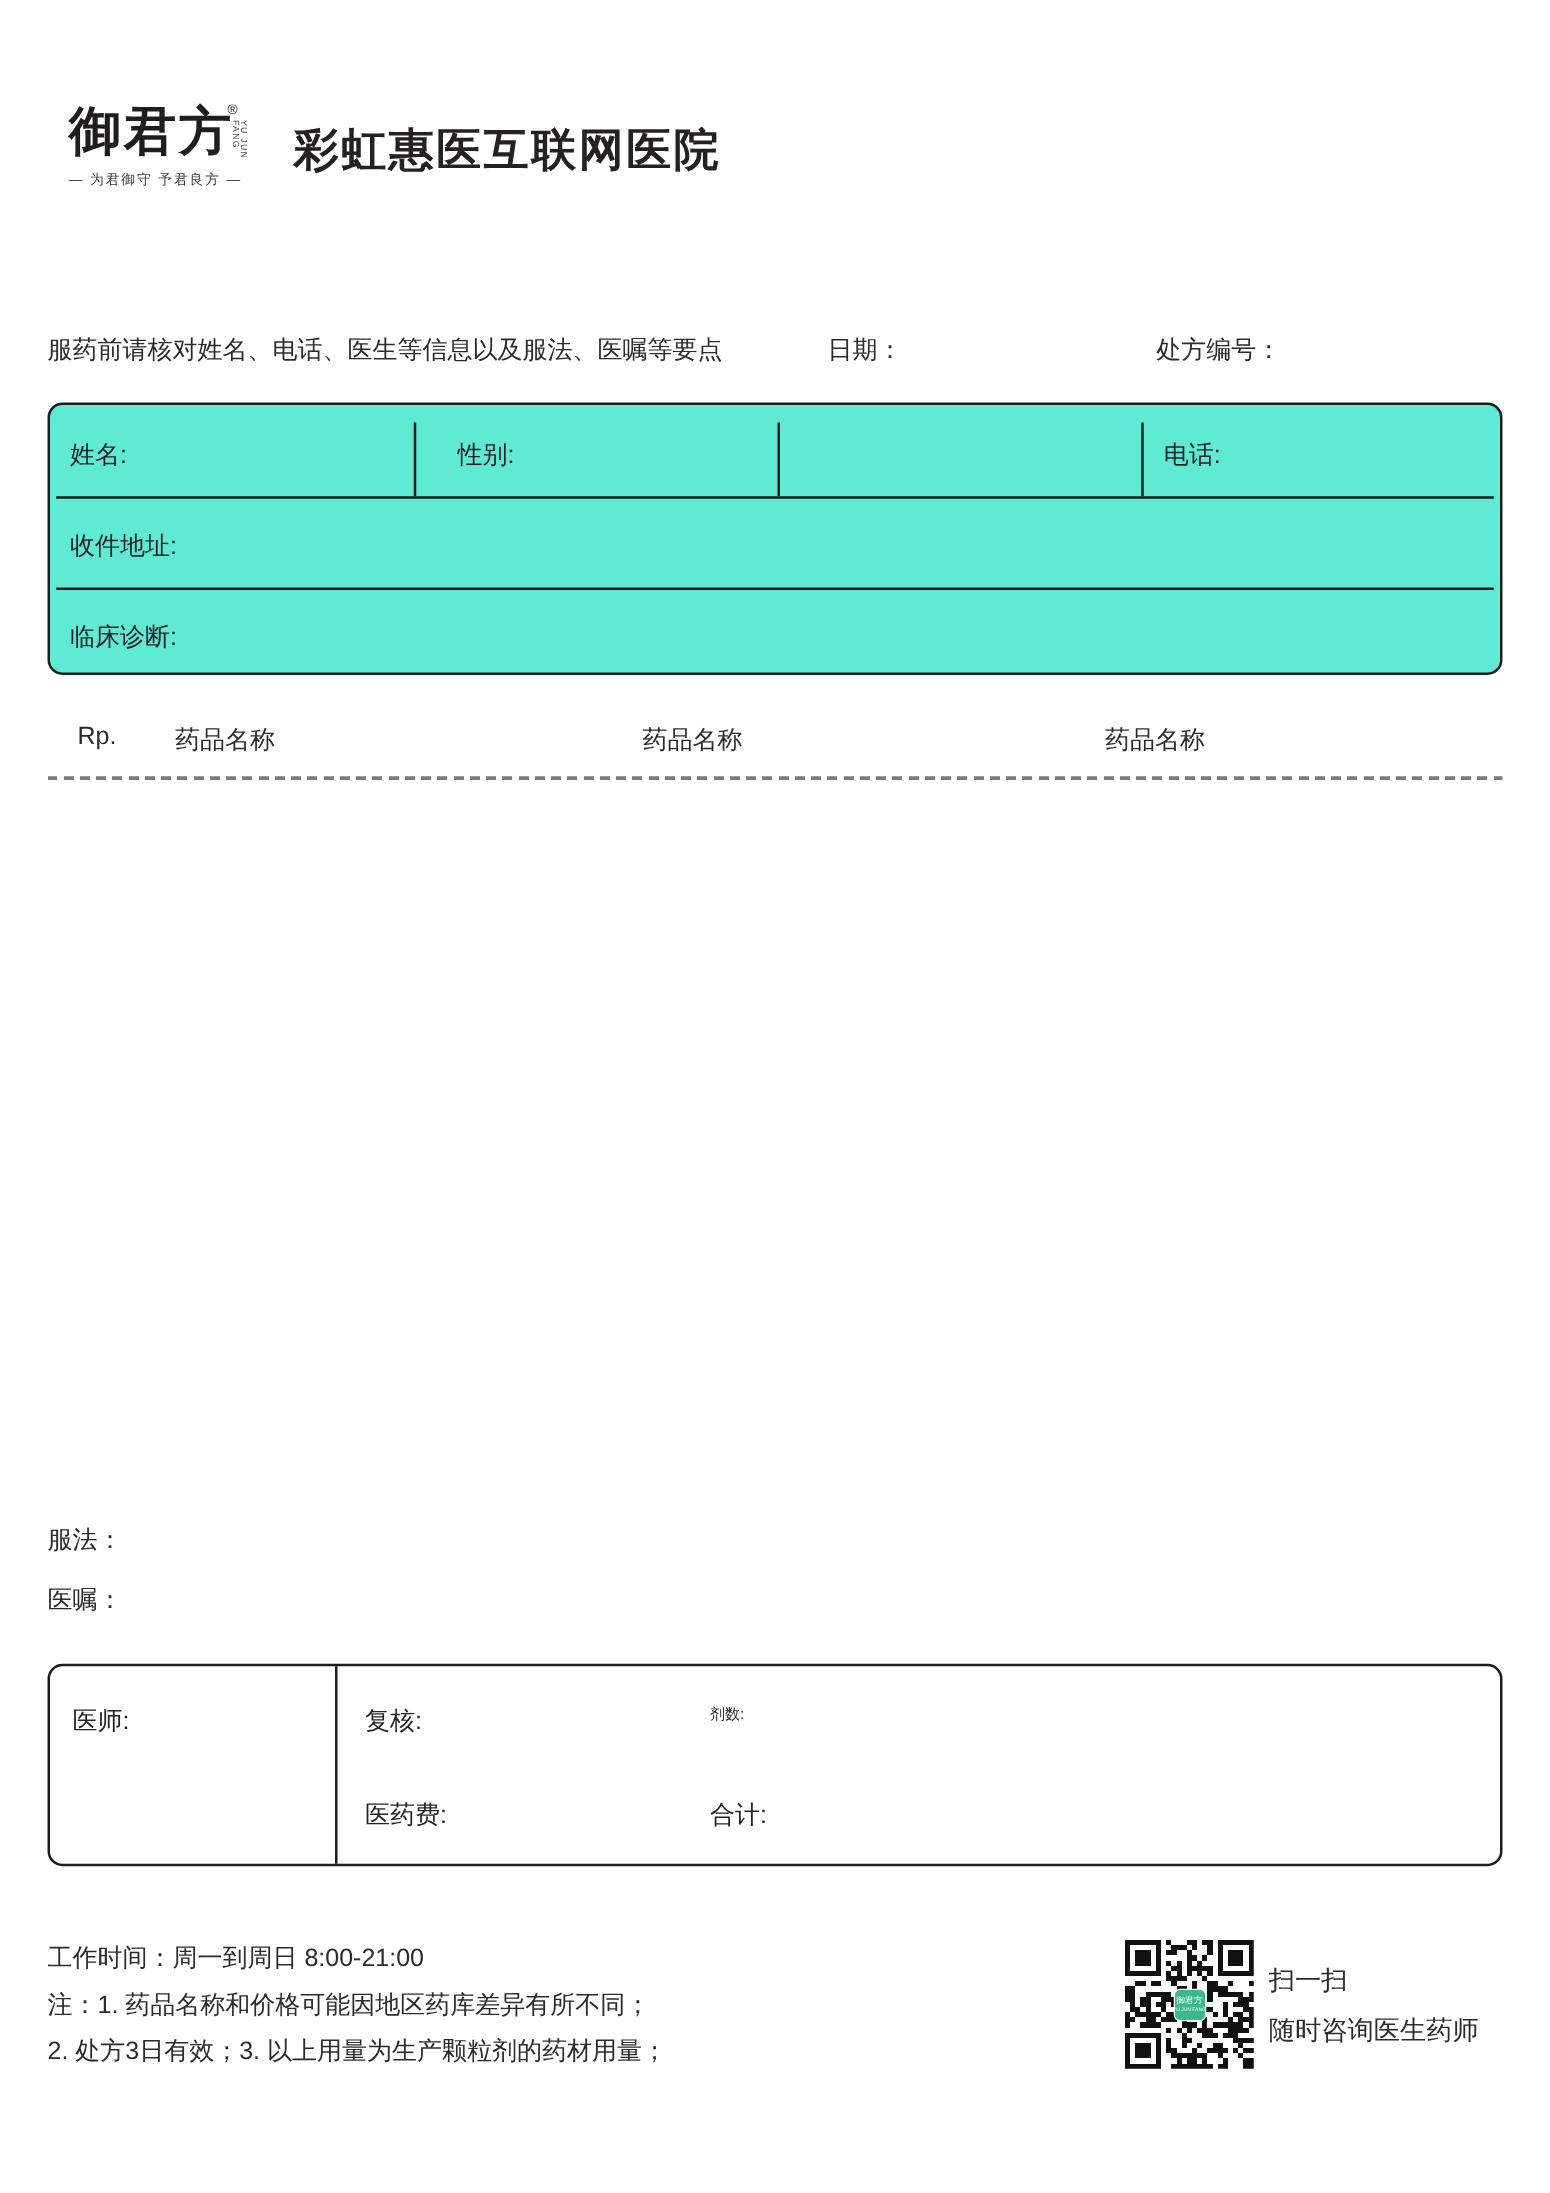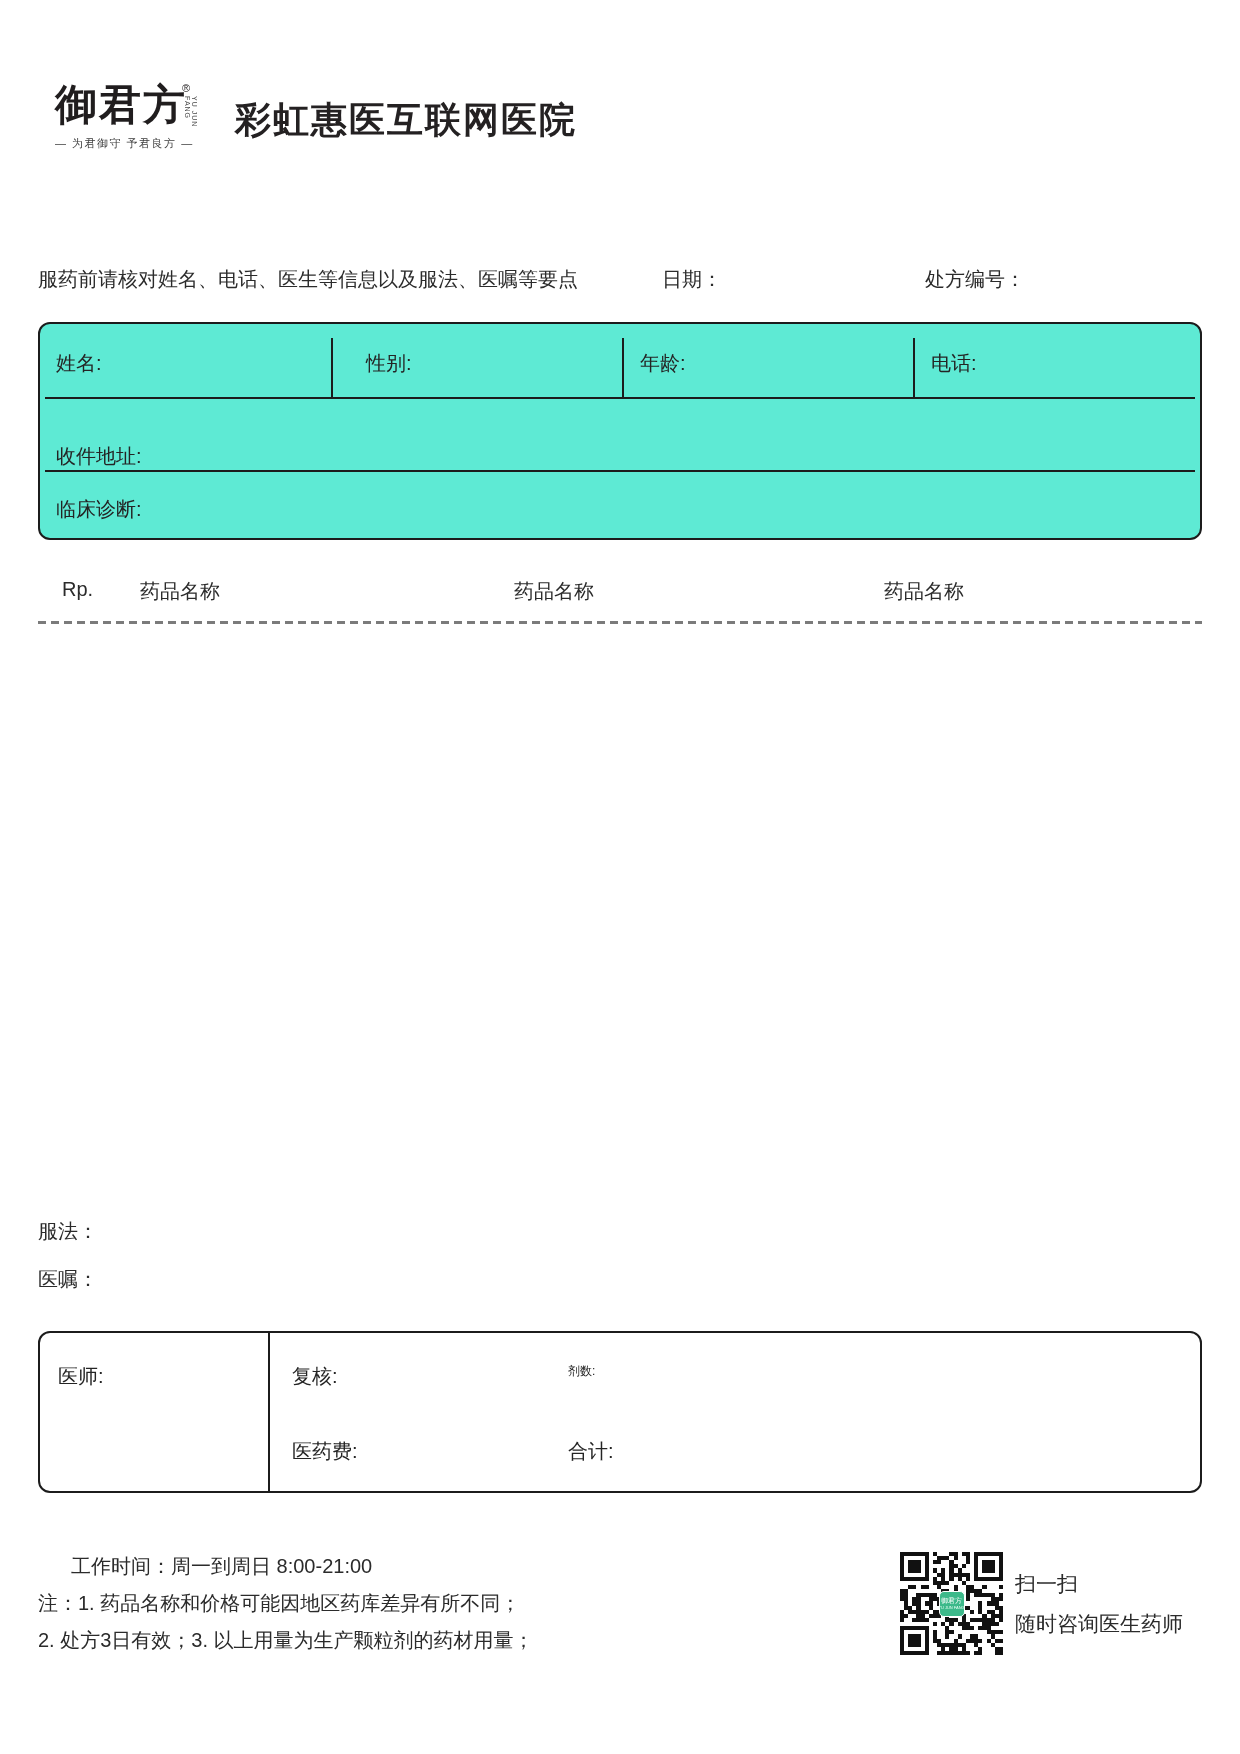--- a/index.html
+++ b/index.html
@@ -45,21 +45,21 @@
   
   .summary-box { position:absolute; left:38px; top:1331px; width:1164px; height:162px; border:2.5px solid #1c1c1c; border-radius:12px; background:#fff; }
   .sum-divider { position:absolute; left:228px; top:0; width:2px; height:100%; background:#1c1c1c; }
   .physician-label { position:absolute; left:18px; top:30px; font-size:20px; color:#242424; }
   .review-label { position:absolute; left:252px; top:30px; font-size:20px; color:#242424; }
   .dose-label { position:absolute; left:528px; top:30px; font-size:12px; color:#242424; }
   .fee-label { position:absolute; left:252px; top:105px; font-size:20px; color:#242424; }
   .total-label { position:absolute; left:528px; top:105px; font-size:20px; color:#242424; }
 
   
-  .foot-line1 { position:absolute; left:38px; top:1553px; font-size:20px; color:#2b2b2b;margin-left:33px; }
+  .foot-line1 { position:absolute; left:38px; top:1553px; font-size:20px; color:#2b2b2b; }
   .foot-line2 { position:absolute; left:38px; top:1590px; font-size:20px; color:#2b2b2b; }
   .foot-line3 { position:absolute; left:38px; top:1627px; font-size:20px; color:#2b2b2b; }
 
   .qr-wrap { position:absolute; left:900px; top:1552px; width:103px; height:103px; background:#fff; }
   .qr-svg { display:block; width:103px; height:103px; }
   .qr-center { position:absolute; left:50%; top:50%; width:26px; height:26px; transform:translate(-50%,-50%); border-radius:5px; border:1.5px solid #ffffff; display:flex; flex-direction:column; align-items:center; justify-content:center; }
   .qr-center .qc-txt { font-size:7px; color:#ffffff; line-height:1.2; white-space:nowrap; }
   .qr-center .qc-sub { font-size:4px; color:#e8fff5; line-height:1; white-space:nowrap; }
   .scan-title { position:absolute; left:1015px; top:1570px; font-size:21px; color:#2b2b2b; }
   .scan-subtitle { position:absolute; left:1015px; top:1610px; font-size:21px; color:#2b2b2b; }
@@ -86,30 +86,27 @@
   <div class="patient-box">
     <div class="p-row1">
       <div class="p-cell" style="left:0; width:291px;">
         <span class="cell-label">姓名:</span>
       </div>
       <div class="v-div" style="left:291px;"></div>
       <div class="p-cell" style="left:310px; width:322px;">
         <span class="cell-label">性别:</span>
       </div>
       <div class="v-div" style="left:582px;"></div>
-      <div class="p-cell" style="left:584px; width:289px;">
-        <span class="cell-label">年龄:</span>
-      </div>
       <div class="v-div" style="left:873px;"></div>
       <div class="p-cell" style="left:875px; width:285px;">
         <span class="cell-label">电话:</span>
       </div>
     </div>
     <div class="h-line" style="top:73px;"></div>
-    <span class="p-rowlabel" style="top:99px;margin-top:20px;">收件地址:</span>
+    <span class="p-rowlabel" style="top:99px;">收件地址:</span>
     <div class="h-line" style="top:146px;"></div>
     <span class="p-rowlabel" style="top:172px;">临床诊断:</span>
   </div>
 
   <div class="rp-row">
     <span class="rp-label">Rp.</span>
     <span class="drug-col-1">药品名称</span>
     <span class="drug-col-2">药品名称</span>
     <span class="drug-col-3">药品名称</span>
   </div>

